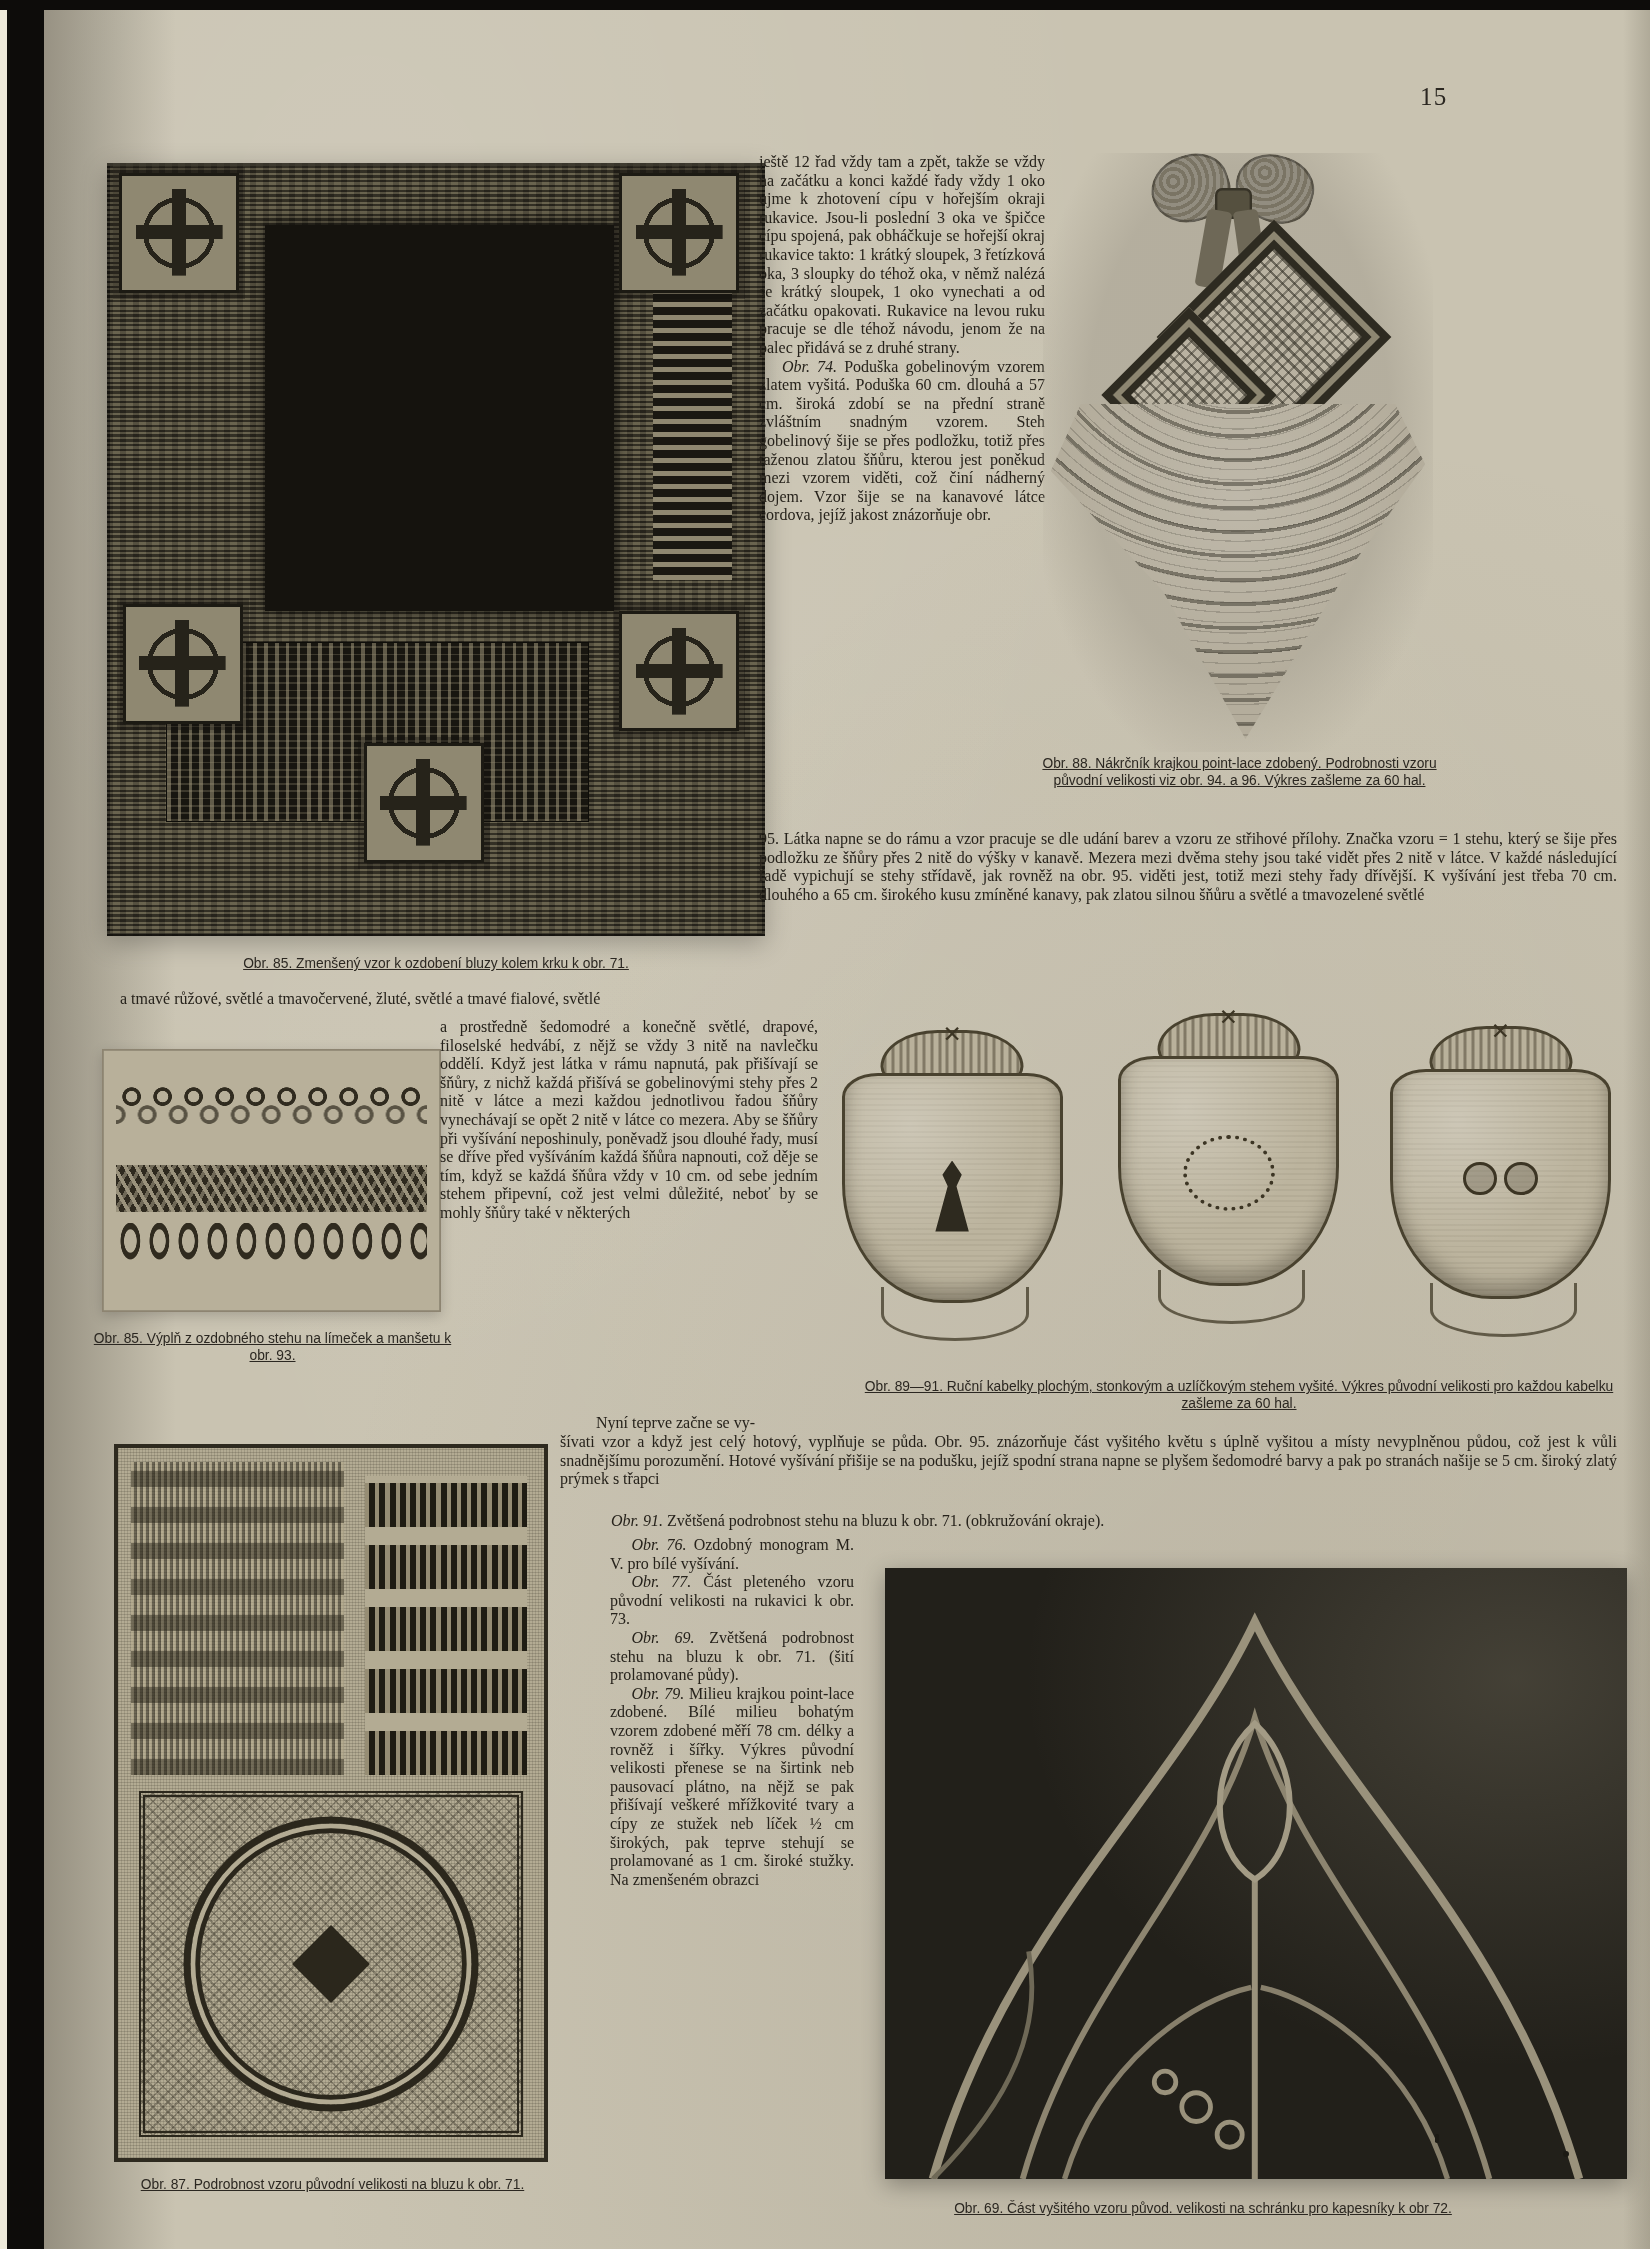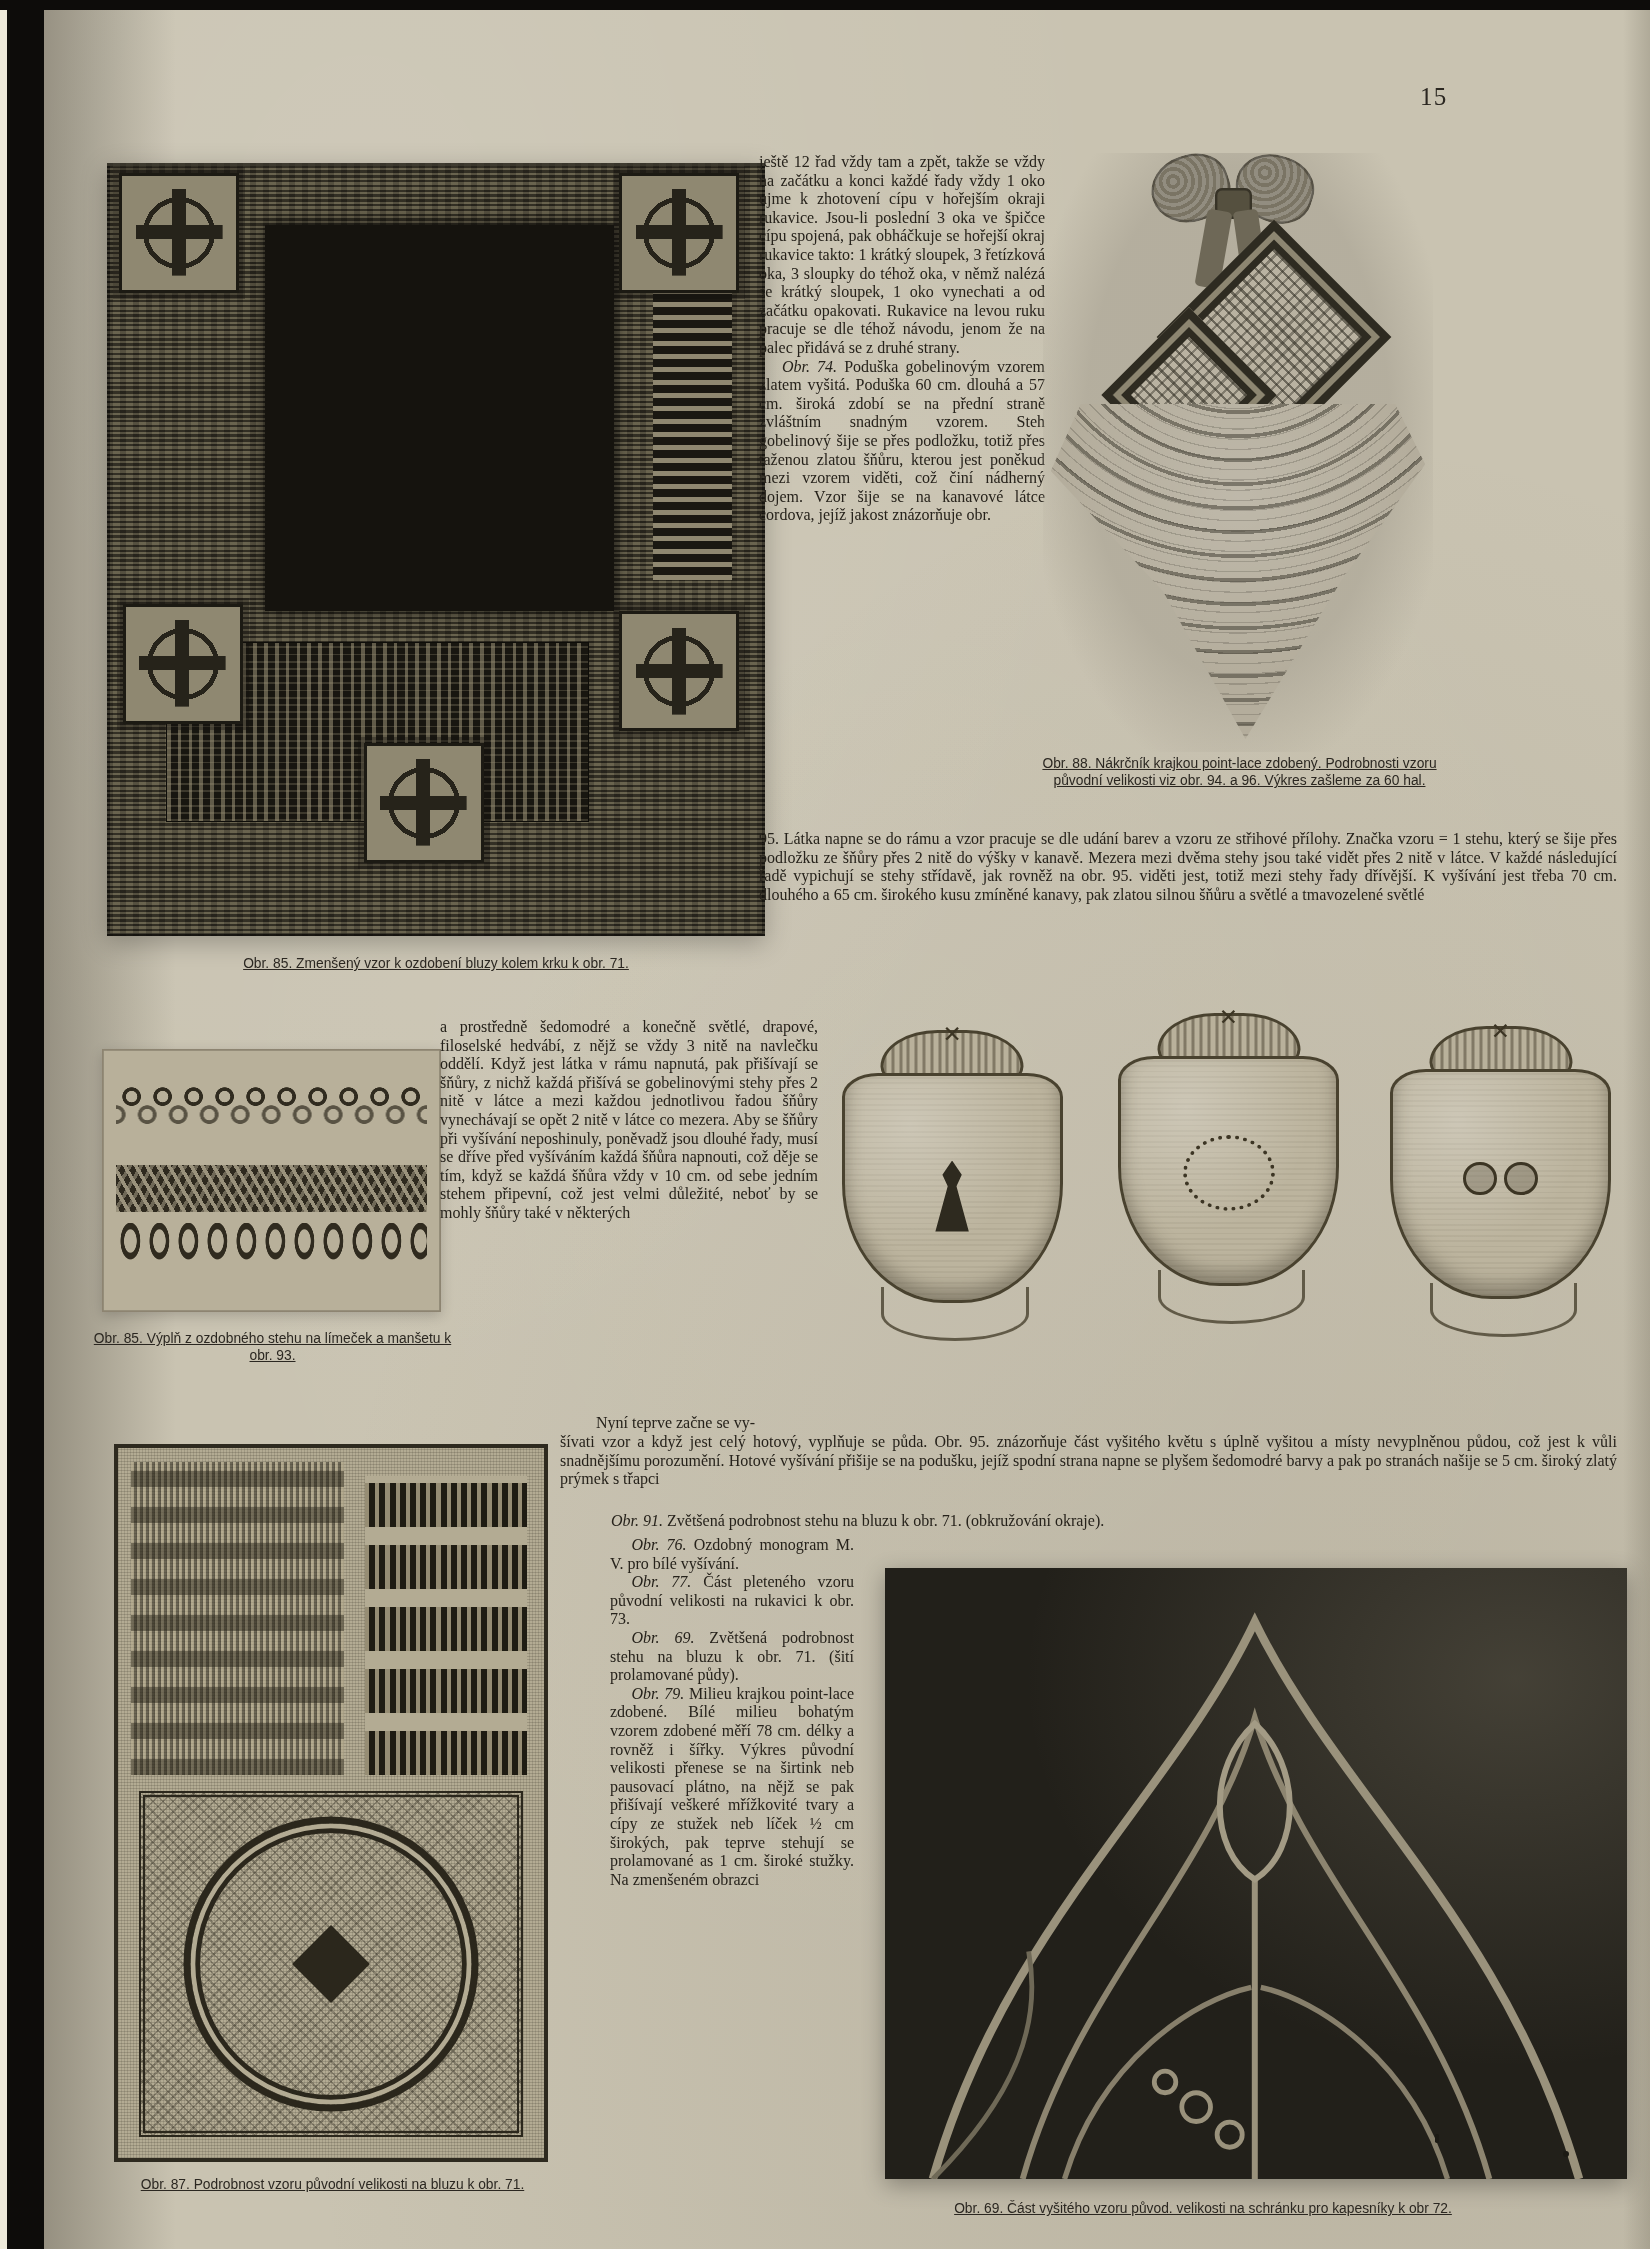--- a/index.html
+++ b/index.html
@@ -223,20 +223,23 @@
     <div class="fc-tail t1"></div>
     <div class="fc-tail t2"></div>
     <div class="fc-diamond big"></div>
     <div class="fc-diamond small"></div>
     <div class="fc-scarf"></div>
   </figure>
   <div class="caption" id="capCollar">Obr. 88. Nákrčník krajkou point-lace zdobený. Podrobnosti vzoru původní velikosti viz obr. 94. a 96. Výkres zašleme za 60 hal.</div>
 
   <div class="body-text" id="para3">
     <p>95. Látka napne se do rámu a vzor pracuje se dle udání barev a vzoru ze střihové přílohy. Značka vzoru = 1 stehu, který se šije přes podložku ze šňůry přes 2 nitě do výšky v kanavě. Mezera mezi dvěma stehy jsou také vidět přes 2 nitě v látce. V každé následující řadě vypichují se stehy střídavě, jak rovněž na obr. 95. viděti jest, totiž mezi stehy řady dřívější. K vyšívání jest třeba 70 cm. dlouhého a 65 cm. širokého kusu zmíněné kanavy, pak zlatou silnou šňůru a světlé a tmavozelené světlé</p>
+  </div>
+  <div class="body-text" id="para4line">
+    <p>a tmavé růžové, světlé a tmavočervené, žluté, světlé a tmavé fialové, světlé</p>
   </div>
 
   <figure class="fig" id="figStitch">
     <div class="fs-top"></div>
     <div class="fs-mid"></div>
     <div class="fs-bottom"></div>
   </figure>
   <div class="caption" id="capStitch">Obr. 85. Výplň z ozdobného stehu na límeček a manšetu k obr. 93.</div>
 
   <div class="body-text" id="colmid">
@@ -264,20 +267,21 @@
       <span class="bag-tie">✕</span>
       <div class="bag-top"></div>
       <div class="bag-body">
         <div class="motif-flowers">
           <span class="bloom"></span><span class="bloom"></span>
         </div>
       </div>
       <div class="bag-cord"></div>
     </div>
   </figure>
+  <div class="caption" id="capBags">Obr. 89—91. Ruční kabelky plochým, stonkovým a uzlíčkovým stehem vyšité. Výkres původní velikosti pro každou kabelku zašleme za 60 hal.</div>
 
   <div class="body-text" id="para5narrow">
     <p>Nyní teprve začne se vy-</p>
   </div>
   <div class="body-text" id="para5wide">
     <p>šívati vzor a když jest celý hotový, vyplňuje se půda. Obr. 95. znázorňuje část vyšitého květu s úplně vyšitou a místy nevyplněnou půdou, což jest k vůli snadnějšímu porozumění. Hotové vyšívání přišije se na podušku, jejíž spodní strana napne se plyšem šedomodré barvy a pak po stranách našije se 5 cm. široký zlatý prýmek s třapci</p>
   </div>
   <div class="body-text" id="obr75line">
     <p><span class="ital">Obr. 91. </span><span>Zvětšená podrobnost stehu na bluzu k obr. 71. (obkružování okraje).</span></p>
   </div>

